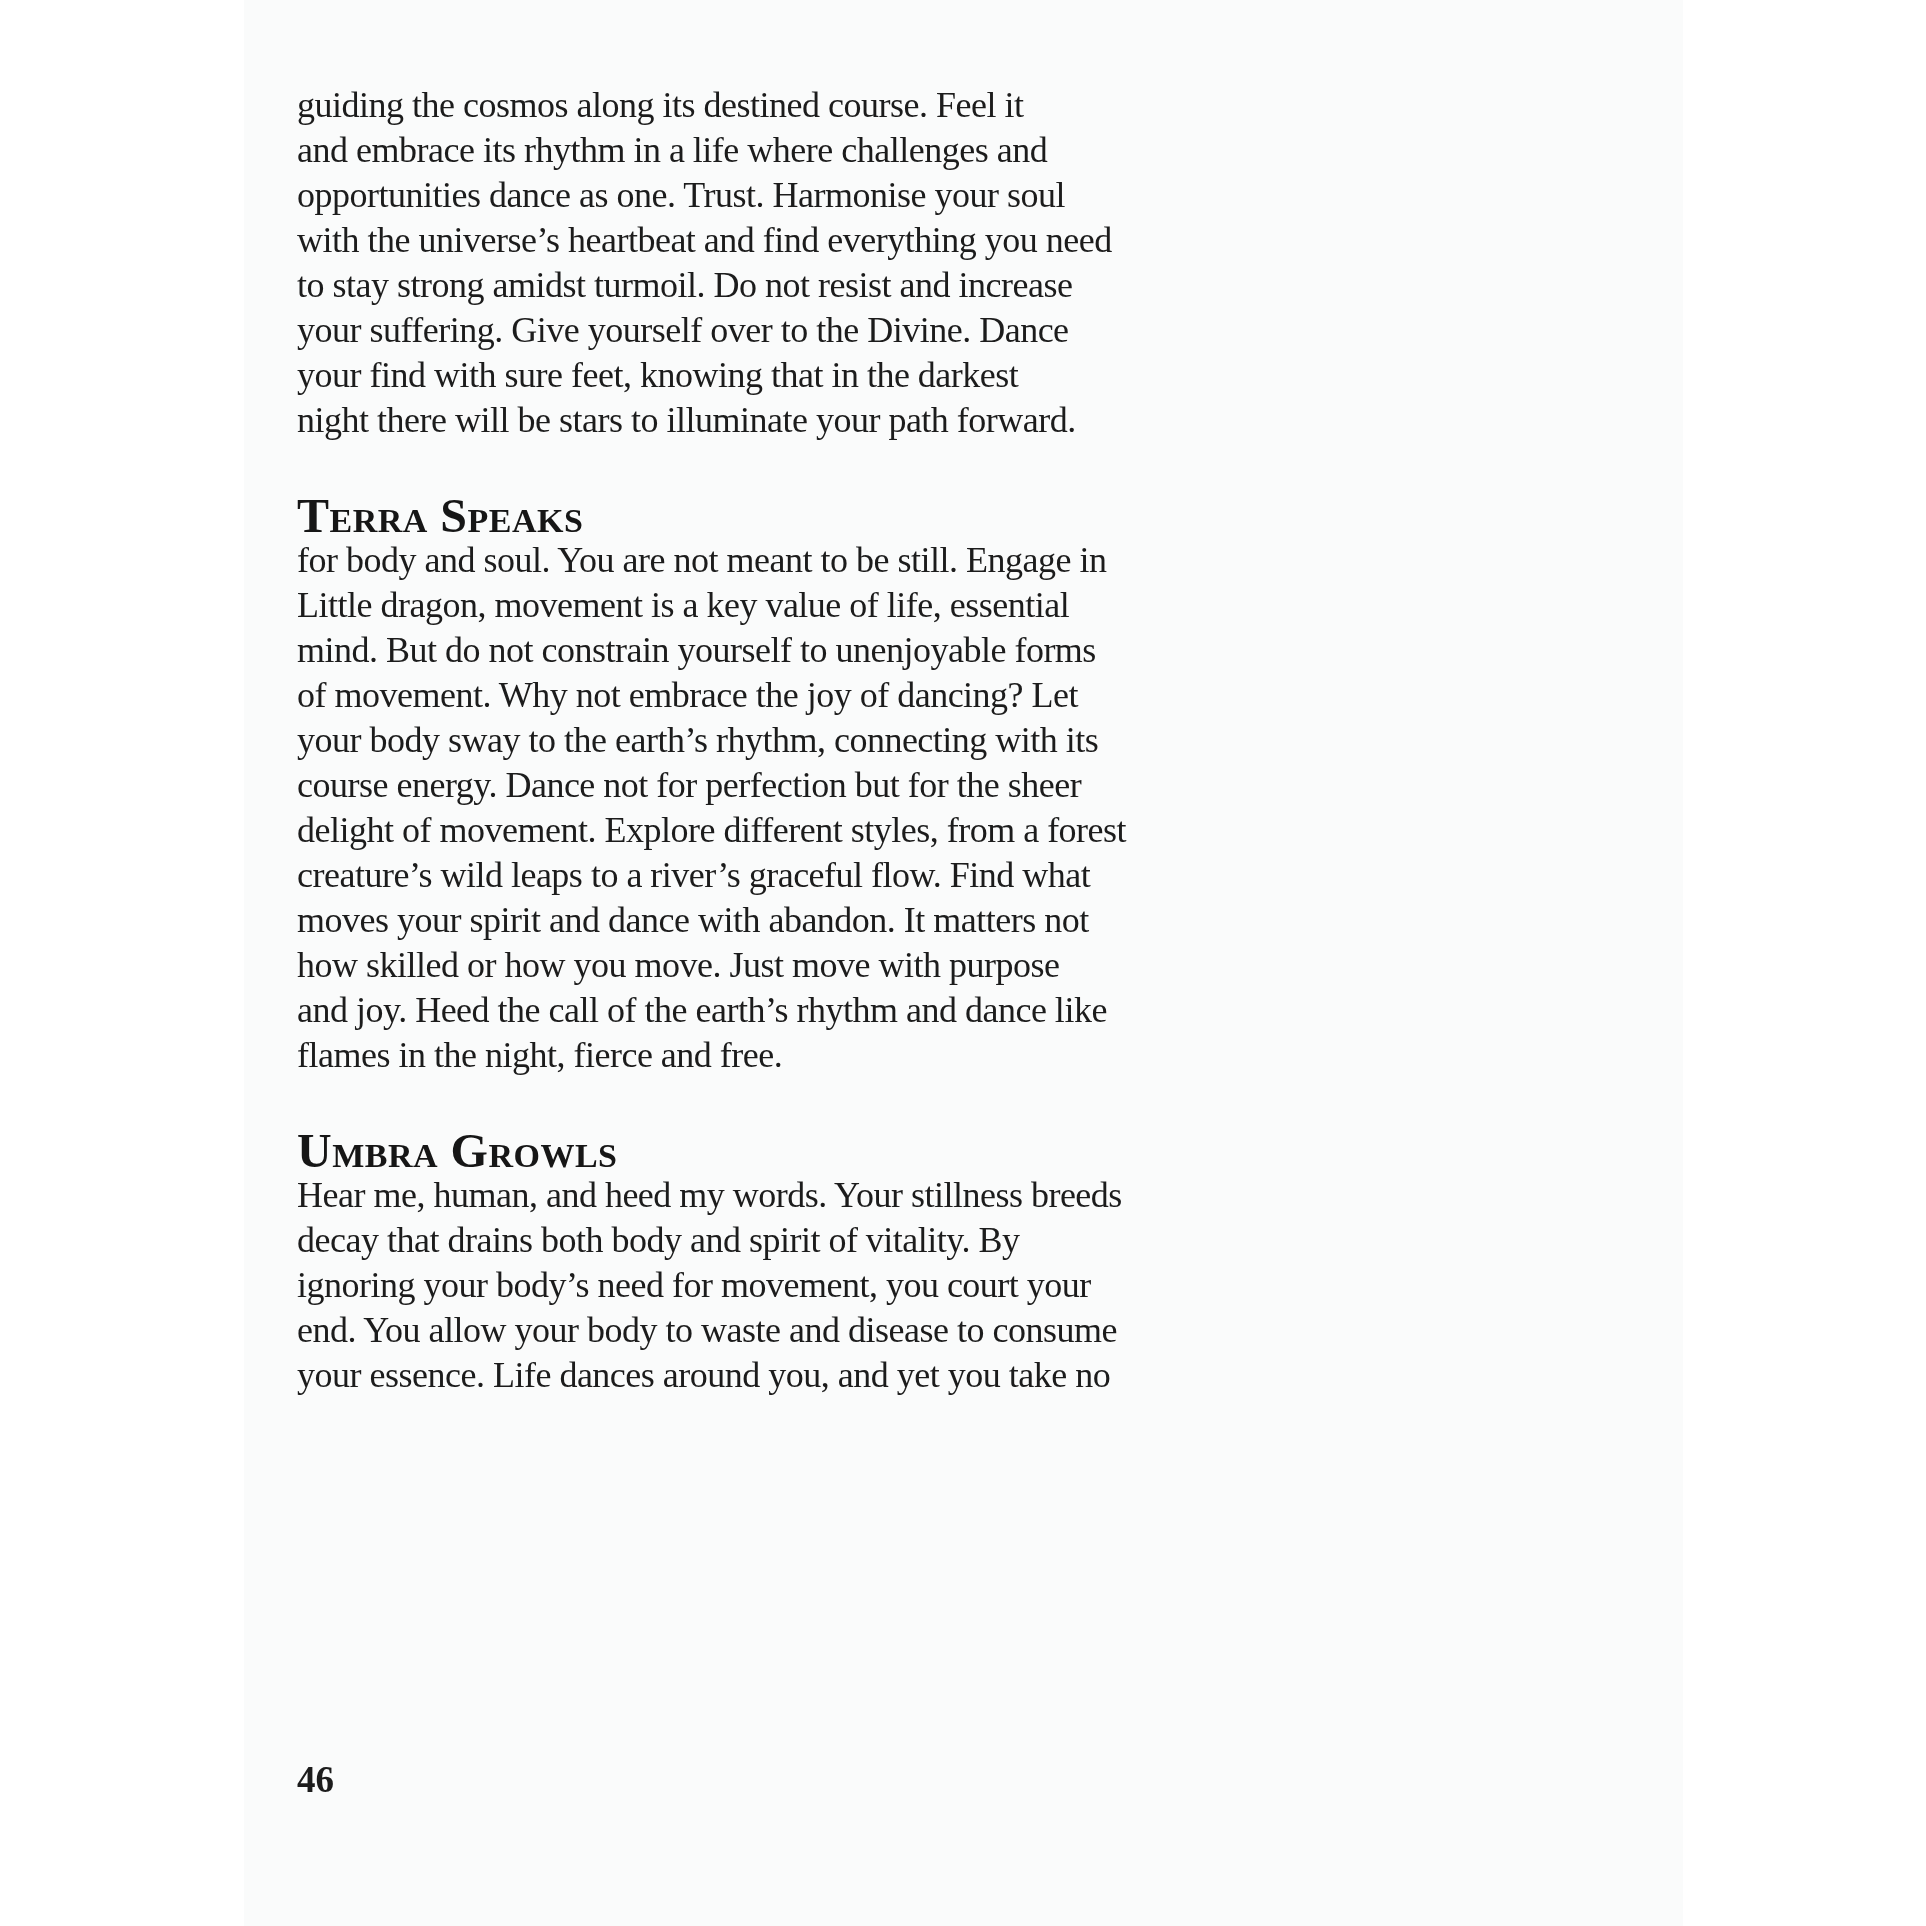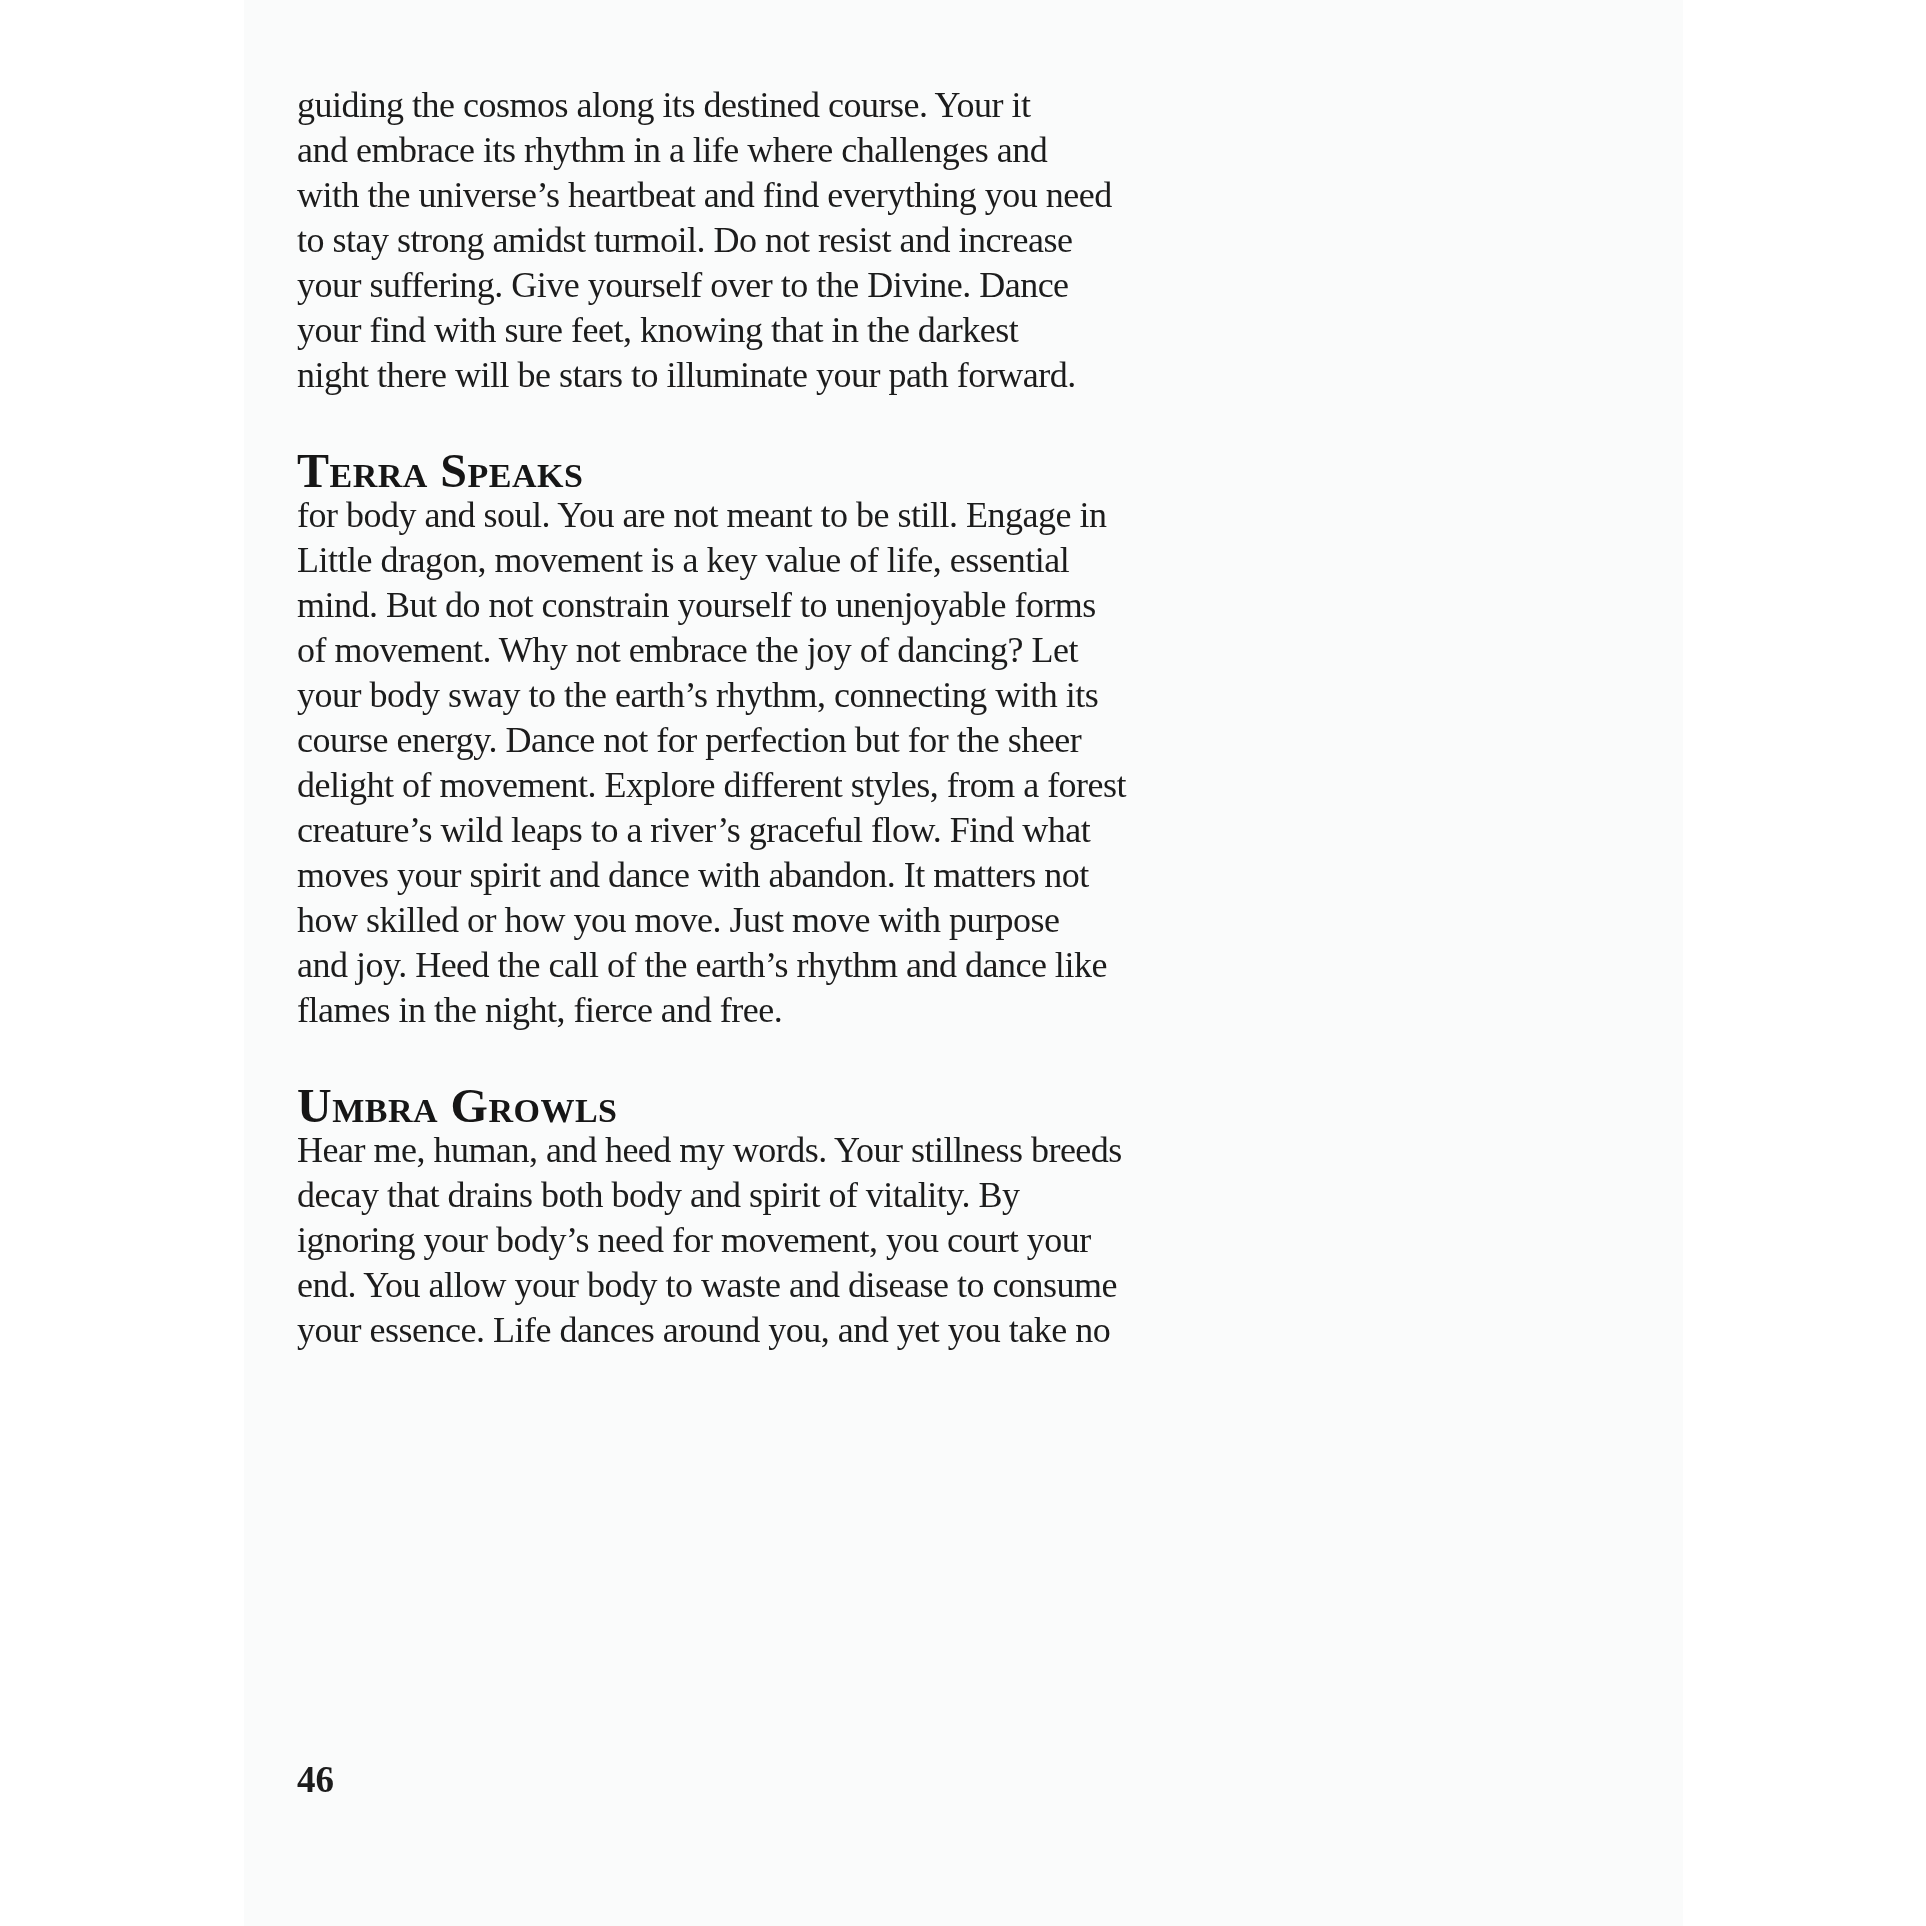--- a/index.html
+++ b/index.html
@@ -48,22 +48,23 @@
     color: #1c1c1c;
   }
 </style>
 </head>
 <body>
 
 <div class="canvas">
   <div class="page">
     <div class="text-block">
       <div class="para">
-          <div class="line">guiding the cosmos along its destined course. Your it</div>
+          <div class="line">guiding the cosmos along its destined course. Feel it</div>
           <div class="line">and embrace its rhythm in a life where challenges and</div>
+          <div class="line">opportunities dance as one. Trust. Harmonise your soul</div>
           <div class="line">with the universe’s heartbeat and find everything you need</div>
           <div class="line">to stay strong amidst turmoil. Do not resist and increase</div>
           <div class="line">your suffering. Give yourself over to the Divine. Dance</div>
           <div class="line">your find with sure feet, knowing that in the darkest</div>
           <div class="line">night there will be stars to illuminate your path forward.</div>
         </div>
       <h2 class="heading">Terra Speaks</h2>
       <div class="para">
           <div class="line">for body and soul. You are not meant to be still. Engage in</div>
           <div class="line">Little dragon, movement is a key value of life, essential</div>

